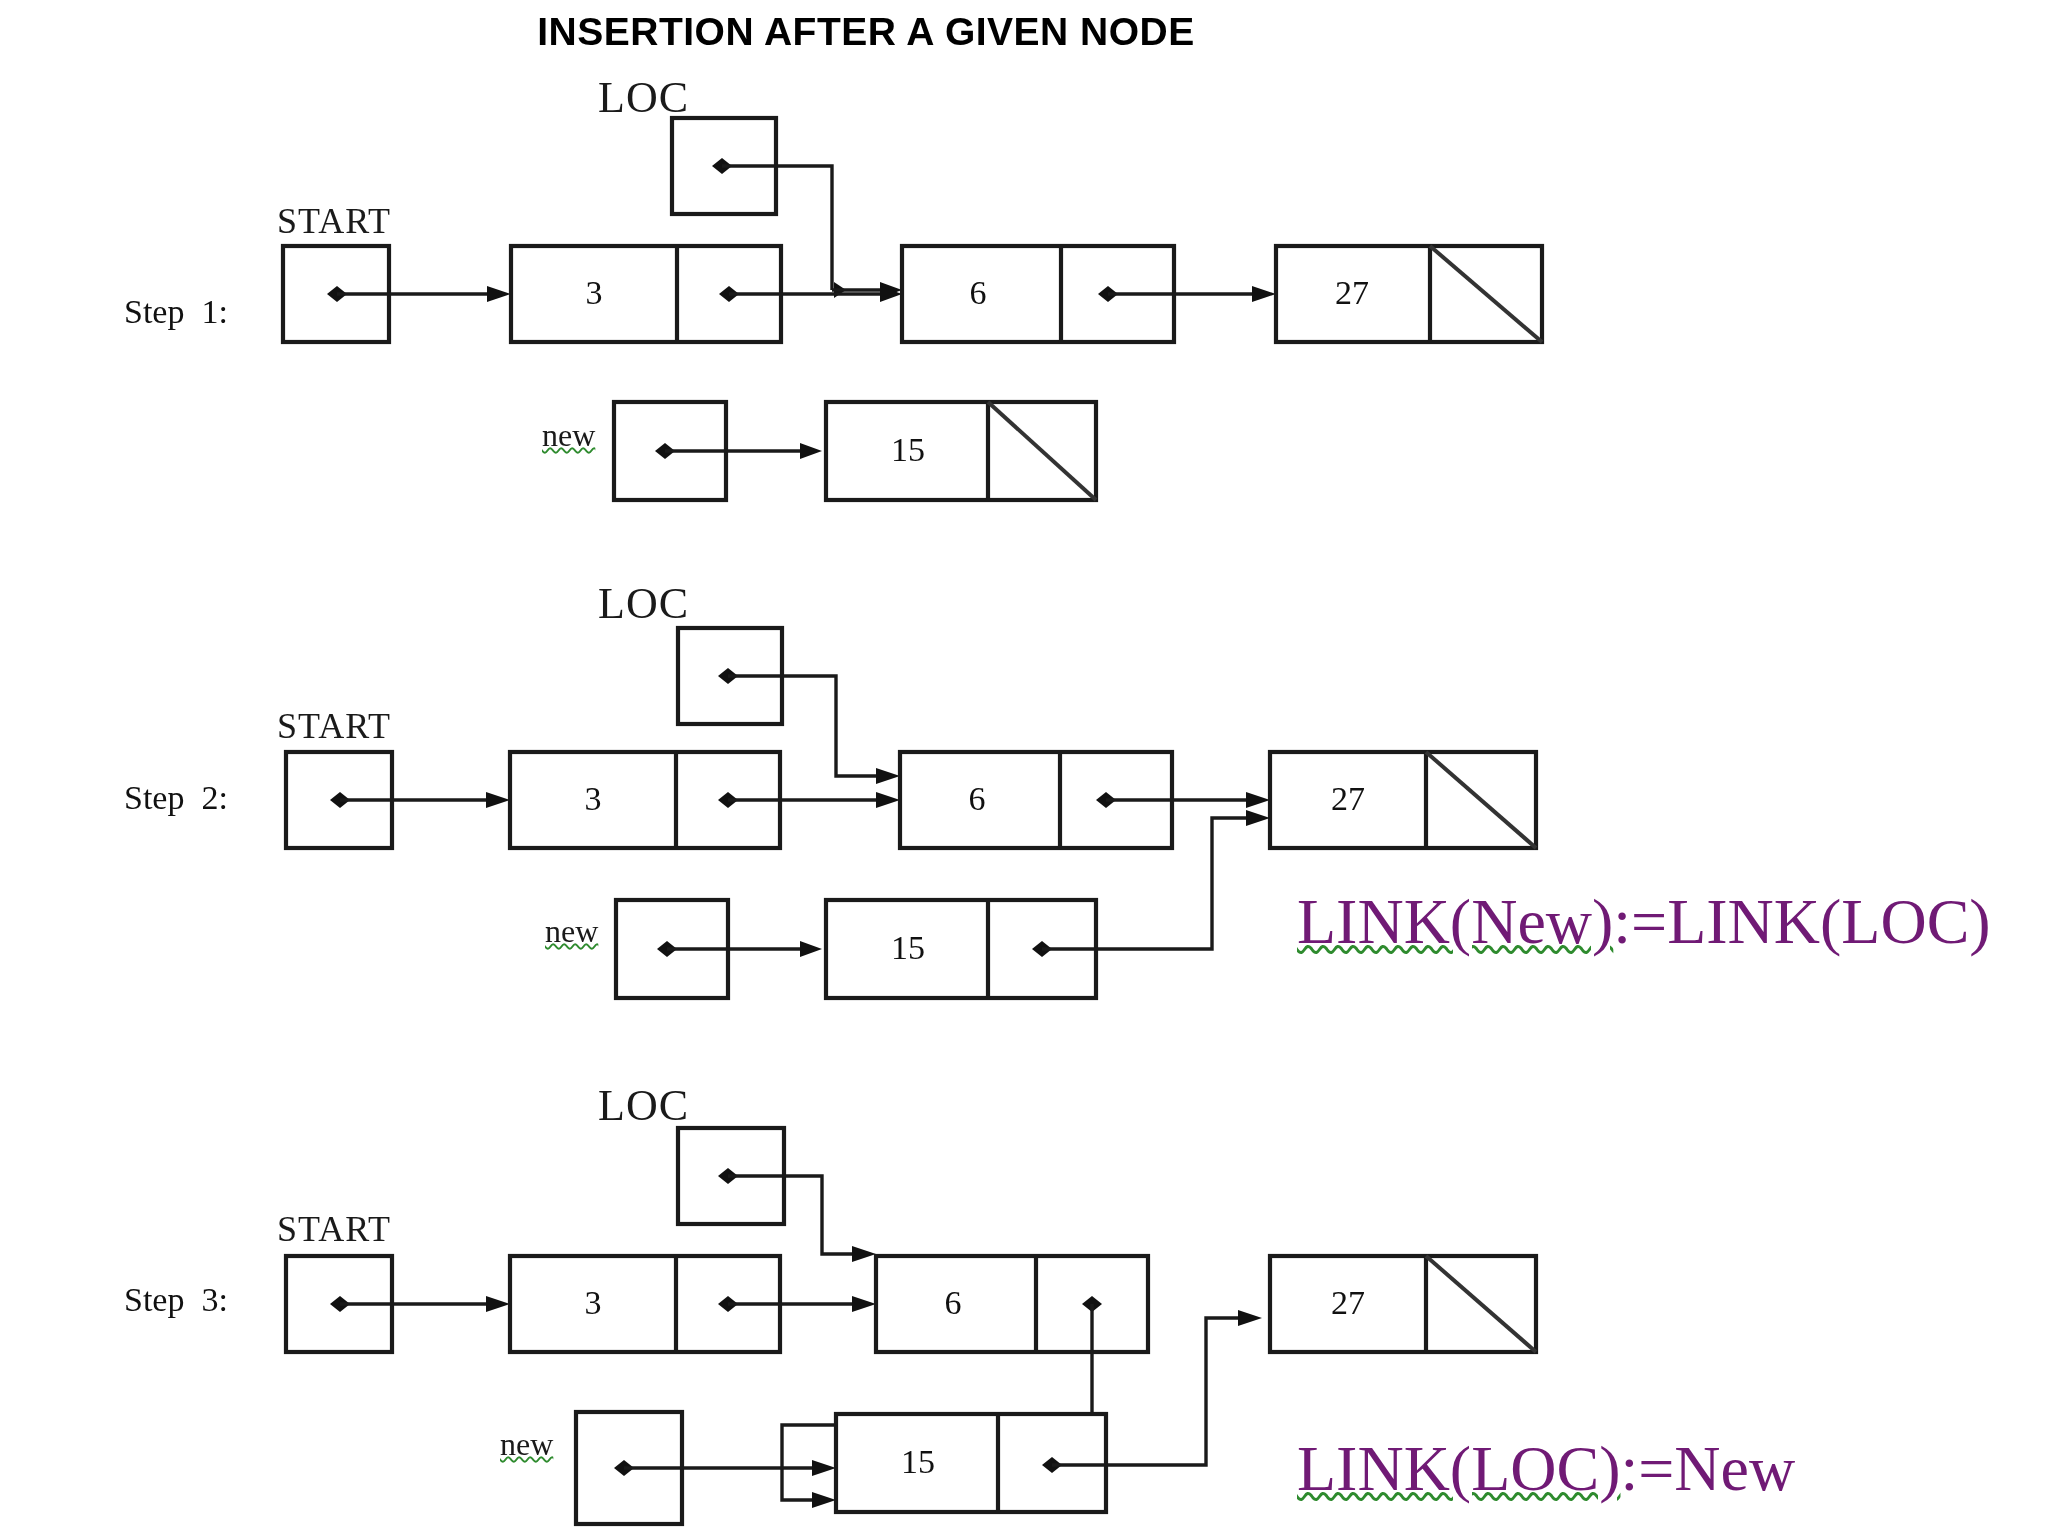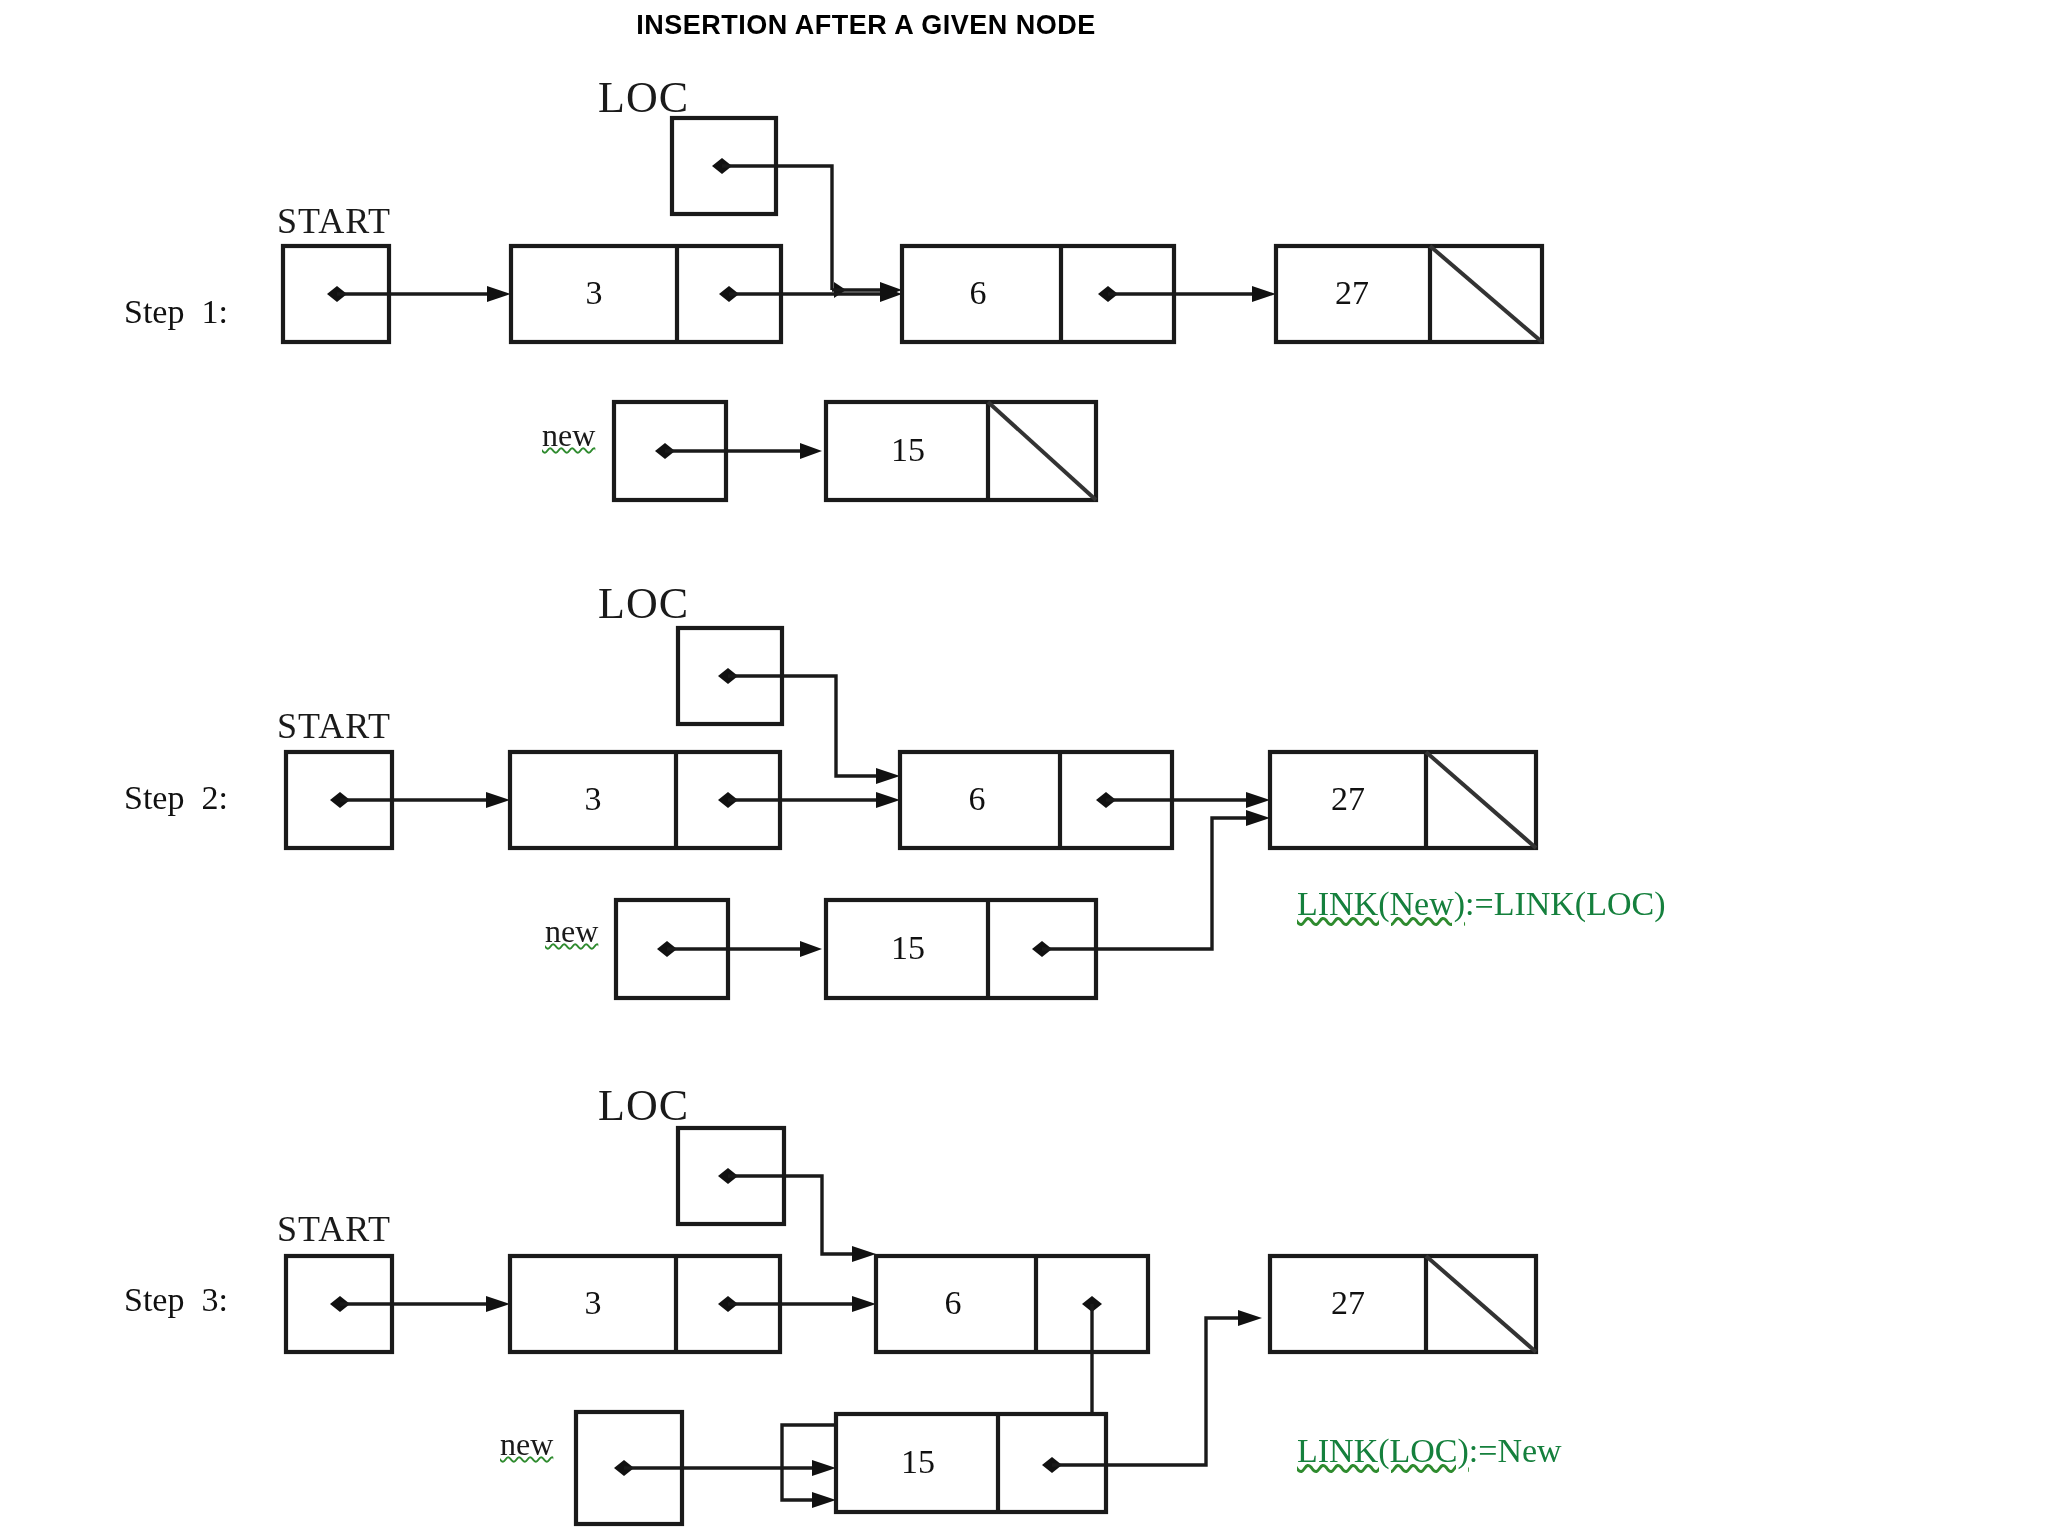--- a/index.html
+++ b/index.html
@@ -1,40 +1,40 @@
 <!DOCTYPE html>
 <html><head>
 <meta charset="utf-8">
 <style>
   html,body{margin:0;padding:0;background:#ffffff;}
   body{width:2048px;height:1536px;font-family:"Liberation Serif",serif;overflow:hidden;position:relative;}
   #title{
     position:absolute;top:10px;left:0;width:1732px;text-align:center;
-    font-family:"Liberation Sans",sans-serif;font-weight:bold;font-size:27px;
+    font-family:"Liberation Sans",sans-serif;font-weight:bold;font-size:39px;
     letter-spacing:.5px;color:#000;
   }
   .step-label{
     position:absolute;font-family:"Liberation Serif",serif;font-size:34px;color:#111;
     white-space:pre;
   }
   .tag{
     position:absolute;font-family:"Liberation Serif",serif;color:#1a1a1a;white-space:pre;
   }
   .tag.loc{font-size:44px;letter-spacing:1px;text-align:center;}
   .tag.start{font-size:36px;letter-spacing:1px;}
   .tag.new{font-size:32px;margin-top:48px;}
   .squig{
     border-bottom:3px wavy #1f7a1f;
     text-decoration:underline;
     text-decoration-color:#2e8b2e;
     text-decoration-style:wavy;
     text-decoration-thickness:2px;
   }
   .eq{
-    position:absolute;font-family:"Liberation Serif",serif;font-size:34px;color:#15803d;white-space:pre;
+    position:absolute;font-family:"Liberation Serif",serif;font-size:64px;color:#701a75;white-space:pre;
   }
   .eq .u{
     text-decoration:underline;text-decoration-style:wavy;
     text-decoration-color:#2e8b2e;text-decoration-thickness:2.5px;
   }
   svg{position:absolute;left:0;top:0;overflow:visible;}
   .bx{fill:#ffffff;stroke:#1a1a1a;stroke-width:4.2;}
   .div{stroke:#1a1a1a;stroke-width:4.2;}
   .ln{stroke:#1a1a1a;stroke-width:3.4;fill:none;}
   .nullslash{stroke:#333;stroke-width:4;}

